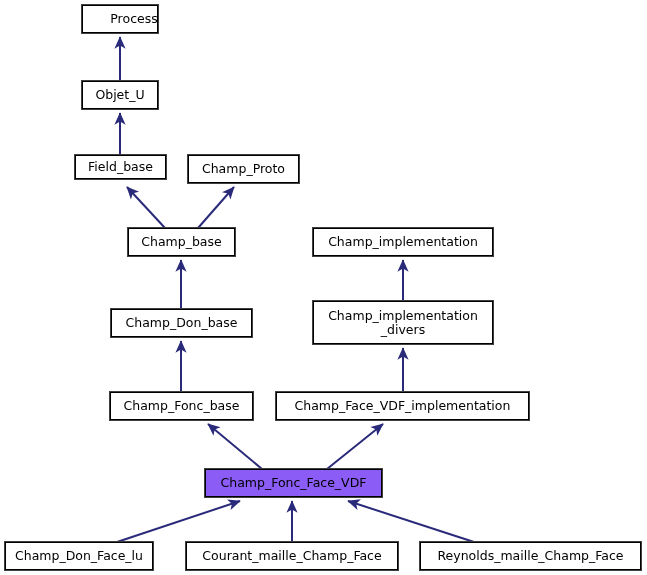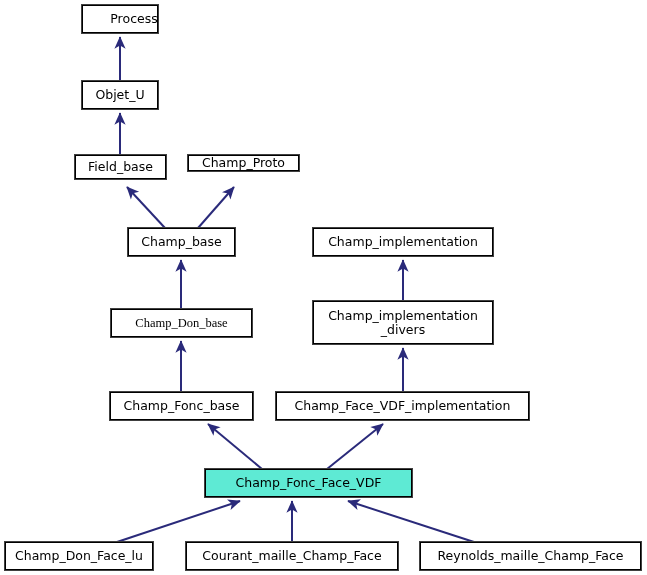--- a/index.html
+++ b/index.html
@@ -75,26 +75,26 @@
         <line x1="327" y1="469" x2="383" y2="424" stroke="#2a2a7a" stroke-width="2" marker-end="url(#arrowhead)"></line>
         <line x1="117" y1="542" x2="240" y2="501" stroke="#2a2a7a" stroke-width="2" marker-end="url(#arrowhead)"></line>
         <line x1="292" y1="542" x2="292" y2="501" stroke="#2a2a7a" stroke-width="2" marker-end="url(#arrowhead)"></line>
         <line x1="474" y1="542" x2="348" y2="501" stroke="#2a2a7a" stroke-width="2" marker-end="url(#arrowhead)"></line>
       </g>
   </svg>
   <div id="node-layer">
       <div class="node" style="left: 82px; top: 5px; width: 76px; height: 28px; padding-left: 28px;">Process</div>
       <div class="node" style="left: 82px; top: 81px; width: 76px; height: 28px;">Objet_U</div>
       <div class="node" style="left: 75px; top: 155px; width: 91px; height: 24px;">Field_base</div>
-      <div class="node" style="left: 188px; top: 155px; width: 111px; height: 16px;">Champ_Proto</div>
+      <div class="node" style="left: 188px; top: 155px; width: 111px; height: 28px;">Champ_Proto</div>
       <div class="node" style="left: 128px; top: 228px; width: 107px; height: 28px;">Champ_base</div>
       <div class="node" style="left: 313px; top: 228px; width: 180px; height: 28px;">Champ_implementation</div>
-      <div class="node" style="left: 111px; top: 309px; width: 141px; height: 28px; font-family: Liberation Serif, serif;">Champ_Don_base</div>
+      <div class="node" style="left: 111px; top: 309px; width: 141px; height: 28px;">Champ_Don_base</div>
       <div class="node" style="left: 313px; top: 301px; width: 180px; height: 43px;">Champ_implementation
 _divers</div>
       <div class="node" style="left: 110px; top: 392px; width: 143px; height: 28px;">Champ_Fonc_base</div>
       <div class="node" style="left: 276px; top: 392px; width: 253px; height: 28px;">Champ_Face_VDF_implementation</div>
-      <div class="node current" style="left: 205px; top: 469px; width: 207px; height: 28px; background: #5eead4;">Champ_Fonc_Face_VDF</div>
+      <div class="node current" style="left: 205px; top: 469px; width: 177px; height: 28px; background: #8b5cf6;">Champ_Fonc_Face_VDF</div>
       <div class="node" style="left: 5px; top: 542px; width: 148px; height: 28px;">Champ_Don_Face_lu</div>
       <div class="node" style="left: 186px; top: 542px; width: 212px; height: 28px;">Courant_maille_Champ_Face</div>
       <div class="node" style="left: 420px; top: 542px; width: 221px; height: 28px;">Reynolds_maille_Champ_Face</div>
     </div>
 </div>
 
 </body></html>

